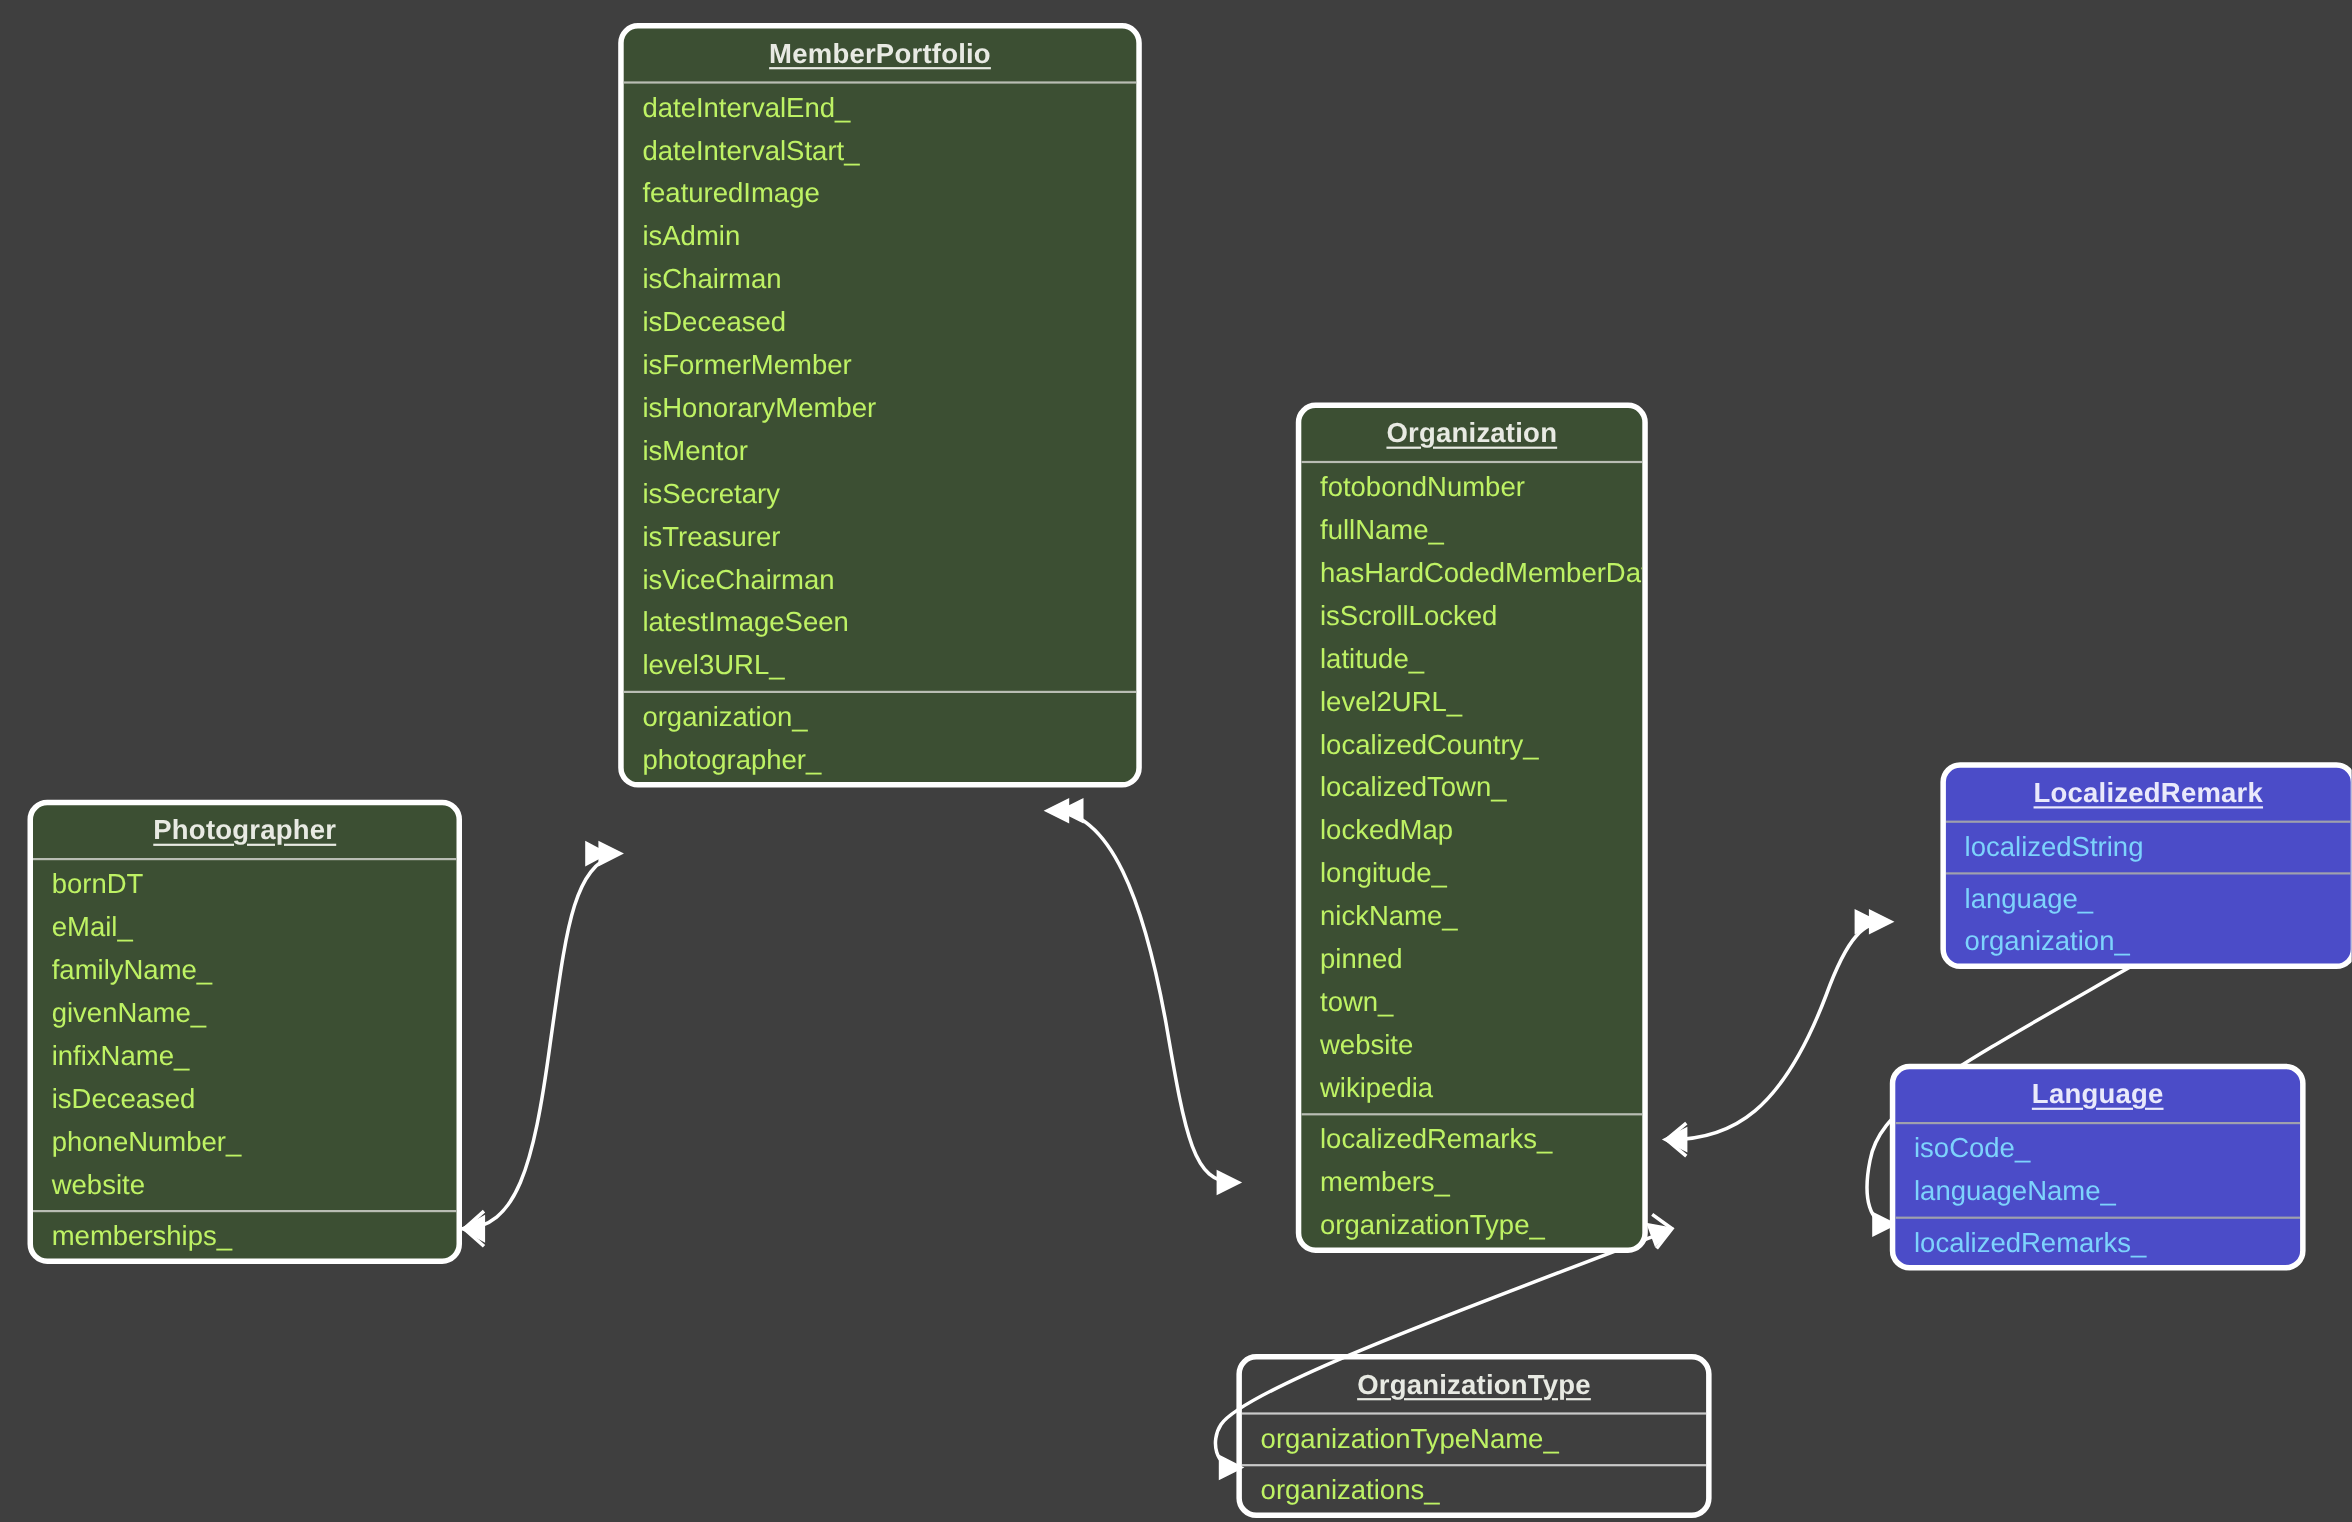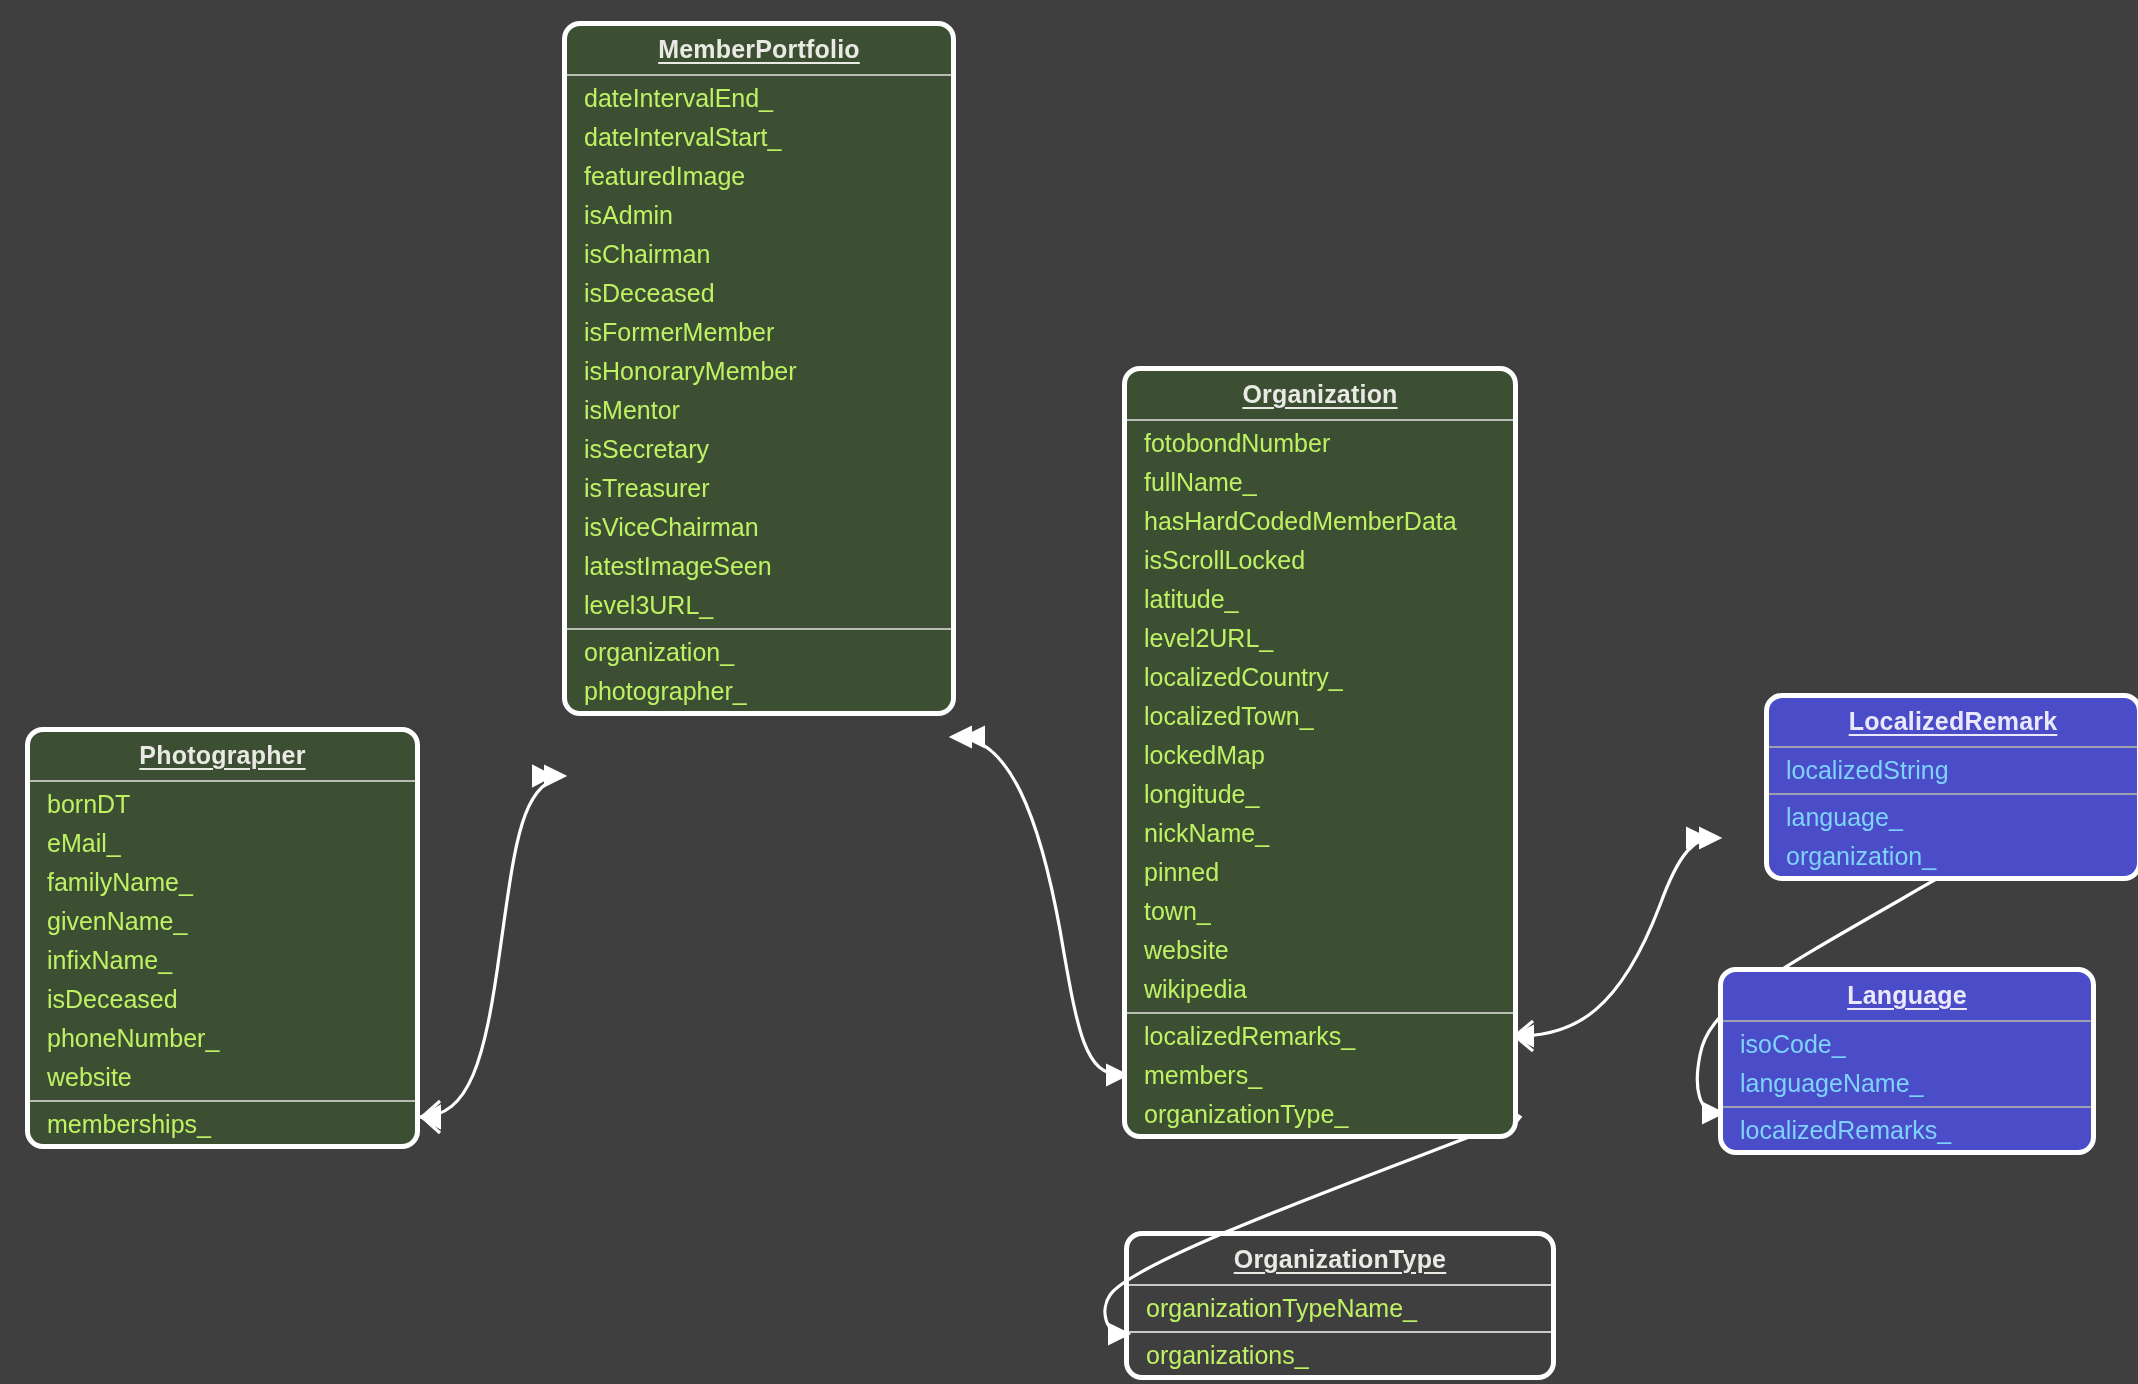--- a/index.html
+++ b/index.html
@@ -63,23 +63,23 @@
   .entity.purple .attr { color: #7dd3fc; }
   .divider {
     height: 0;
     border-top: 2px solid #b9bdb4;
     margin: 3px 0 3px 0;
   }
   .entity.purple .divider { border-top-color: #9fa0ad; }
   .entity.plain .divider { border-top-color: #c9c9c9; }
 
   
-  #ent-memberportfolio { left: 562px; top: 21px;  width: 394px; }
+  #ent-memberportfolio { left: 562px; top: 21px;  width: 476px; }
   #ent-photographer    { left: 25px;  top: 727px; width: 395px; }
-  #ent-organization    { left: 1122px; top: 366px; width: 396px; }
+  #ent-organization    { left: 1178px; top: 366px; width: 320px; }
   #ent-localizedremark { left: 1764px; top: 693px; width: 378px; }
   #ent-language        { left: 1718px; top: 967px; width: 378px; }
   #ent-organizationtype{ left: 1124px; top: 1231px; width: 432px; }
 </style>
 </head>
 <body>
 
 <div id="canvas">
 
   <svg id="edges" viewBox="0 0 2138 1384" xmlns="http://www.w3.org/2000/svg">

